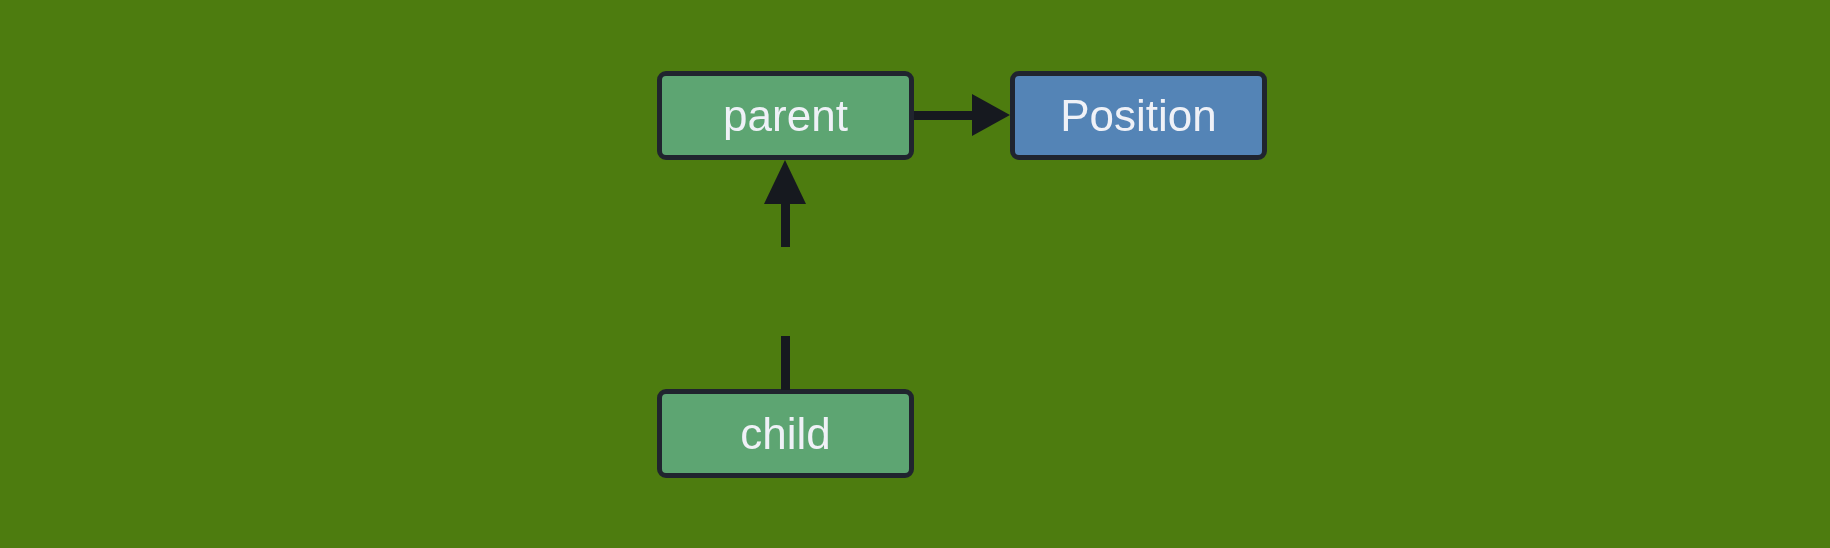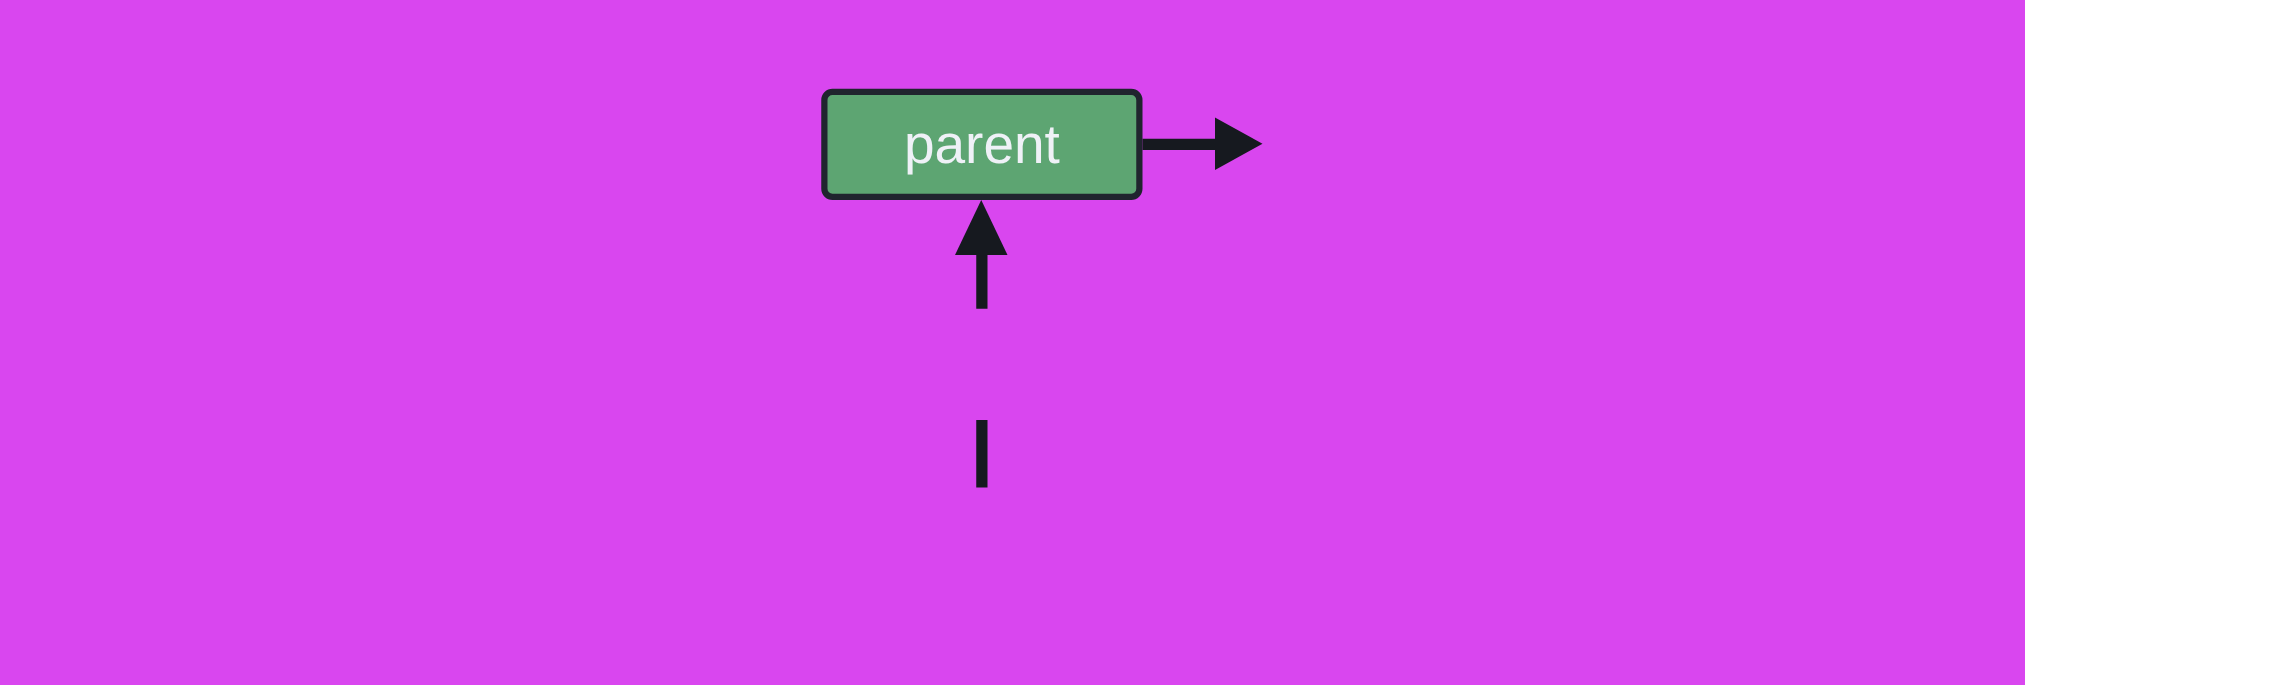--- a/index.html
+++ b/index.html
@@ -2,23 +2,23 @@
 <html><head>
 <meta charset="utf-8">
 <style>
   html, body {
     margin: 0;
     padding: 0;
     background: #ffffff;
   }
   .canvas {
     position: relative;
-    width: 1620px;
+    width: 1830px;
     height: 548px;
-    background: #d946ef;
+    background: #4d7c0f;
     overflow: hidden;
     font-family: "Liberation Sans", sans-serif;
   }
   .node {
     position: absolute;
     width: 257px;
     height: 89px;
     box-sizing: border-box;
     border: 5px solid #20242e;
     border-radius: 9px;
@@ -72,22 +72,28 @@
 </style>
 </head>
 <body>
 
 <div class="canvas">
 
   <div class="node node-entity" id="node-parent">
     <span class="node-label">parent</span>
   </div>
 
+  <div class="node node-relation" id="node-position">
+    <span class="node-label">Position</span>
+  </div>
 
 
+  <div class="node node-entity" id="node-child">
+    <span class="node-label">child</span>
+  </div>
 
   <div class="edge-shaft shaft-parent-position"></div>
   <div class="arrowhead arrowhead-right"></div>
 
   <div class="edge-shaft shaft-childof-parent"></div>
   <div class="arrowhead arrowhead-up"></div>
 
   <div class="edge-shaft shaft-child-childof"></div>
 
 </div>

